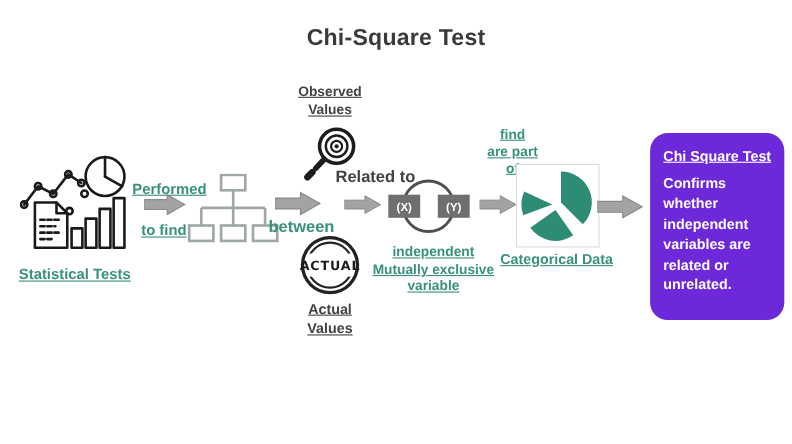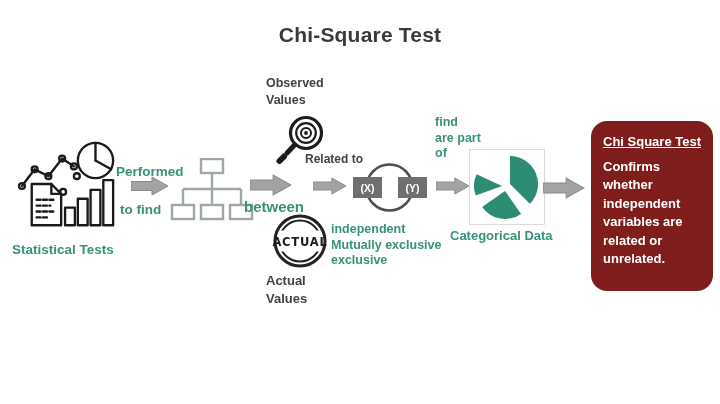--- a/index.html
+++ b/index.html
@@ -7,33 +7,33 @@
     position:relative;width:720px;height:404px;background:#ffffff;
     font-family:"Liberation Sans", sans-serif;overflow:hidden;margin-top:12px;
   }
   .abs{position:absolute;}
   .title{
     left:0;right:0;top:11px;text-align:center;
     font-size:21px;font-weight:bold;color:#3a3a3a;letter-spacing:.2px;
   }
   .teal-label{color:#38917c;font-weight:bold;}
   .dark-label{color:#424242;font-weight:bold;}
-  .center{}
+  .center{text-align:center;text-decoration:underline;}
   .arrow-shape{fill:#a3a3a3;stroke:#8a8a8a;stroke-width:1;}
   .stat-stroke{stroke:#1a1a1a;fill:none;stroke-width:2.4;stroke-linejoin:round;stroke-linecap:round;}
   .tree-stroke{stroke:#9fa8a3;fill:#ffffff;stroke-width:2.4;}
   .mag-stroke{stroke:#1c1c1c;fill:none;}
   .stamp-stroke{stroke:#222;fill:none;}
   .pie-slice{fill:#2e8b74;}
   .pie-frame{border:1px solid #dcdcdc;background:#fff;}
   .xy-box{fill:#6f6f6f;}
   .xy-text{fill:#ffffff;font-weight:bold;font-size:10.5px;font-family:"Liberation Sans",sans-serif;}
   .result-box{
     left:591px;top:109px;width:122px;height:170px;box-sizing:border-box;
-    background:#7f1d1d;border-radius:16px;padding:13px 10px 10px 12px;color:#ffffff;
+    background:#6d28d9;border-radius:16px;padding:13px 10px 10px 12px;color:#ffffff;
   }
   .result-title{font-size:13px;font-weight:bold;text-decoration:underline;white-space:nowrap;}
   .result-body{margin-top:9px;font-size:13px;font-weight:bold;line-height:1.42;width:100px;}
   .brand{left:586px;top:362px;display:flex;align-items:center;gap:4px;}
   .brand-text{font-size:14px;font-weight:bold;}
   .brand-primary{color:#3a4a57;}
   .brand-accent{color:#27ae9b;}
   .lh135{line-height:1.35;}
   .lh125{line-height:1.25;}
 </style>
@@ -97,37 +97,37 @@
     <div>Values</div>
   </div>
   <svg class="abs" style="left:274px;top:101px;" width="52" height="54" viewBox="0 0 52 54">
     <circle class="mag-stroke" stroke-width="3.2" cx="32" cy="20" r="15.5"></circle>
     <circle class="mag-stroke" stroke-width="2.2" cx="32" cy="20" r="9.8"></circle>
     <circle class="mag-stroke" stroke-width="2" cx="32" cy="20" r="5"></circle>
     <circle cx="32" cy="20" r="1.9" fill="#1c1c1c"></circle>
     <line class="mag-stroke" stroke-width="5" stroke-linecap="round" x1="20.5" y1="32" x2="13" y2="40"></line>
     <line class="mag-stroke" stroke-width="6" stroke-linecap="round" x1="10" y1="43.5" x2="5.5" y2="48"></line>
   </svg>
-  <div class="abs dark-label" style="left:305px;top:140px;font-size:12px;">Related to</div>
+  <div class="abs dark-label" style="left:305px;top:140px;font-size:15px;">Related to</div>
 
   <svg class="abs" style="left:313px;top:164px;" width="34" height="20" viewBox="0 0 38 20">
     <polygon class="arrow-shape" points="0,5.5 21,5.5 21,1 37,10 21,19 21,14.5 0,14.5"></polygon>
   </svg>
 
   <svg class="abs" style="left:352px;top:150px;" width="76" height="52" viewBox="0 0 76 52">
     <circle cx="37.5" cy="25.5" r="23" fill="none" stroke="#4f4f4f" stroke-width="2.6"></circle>
     <rect class="xy-box" x="1" y="15" width="29" height="21"></rect>
     <rect class="xy-box" x="46" y="15" width="29" height="21"></rect>
     <text class="xy-text" x="15.5" y="29.5" text-anchor="middle">(X)</text>
     <text class="xy-text" x="60.5" y="29.5" text-anchor="middle">(Y)</text>
   </svg>
   <div class="abs teal-label center lh125" style="left:331px;top:210px;width:126px;font-size:12.5px;">
     <div>independent</div>
     <div>Mutually exclusive</div>
-    <div>exclusive</div>
+    <div>variable</div>
   </div>
 
   <svg class="abs" style="left:263px;top:201px;" width="74" height="56" viewBox="0 0 74 56">
     <circle class="stamp-stroke" stroke-width="2" cx="37" cy="28" r="20.5"></circle>
     <rect x="5" y="17.5" width="64" height="21" fill="#ffffff"></rect>
     <circle class="stamp-stroke" stroke-width="3" cx="37" cy="28" r="25"></circle>
     <text x="37" y="32.5" text-anchor="middle" style="font-family:'DejaVu Sans',sans-serif;font-size:11.5px;font-weight:bold;fill:#1c1c1c;letter-spacing:.8px;">ACTUAL</text>
   </svg>
   <div class="abs dark-label center" style="left:266px;top:260px;width:68px;font-size:13px;line-height:1.4;">
     <div>Actual</div>

